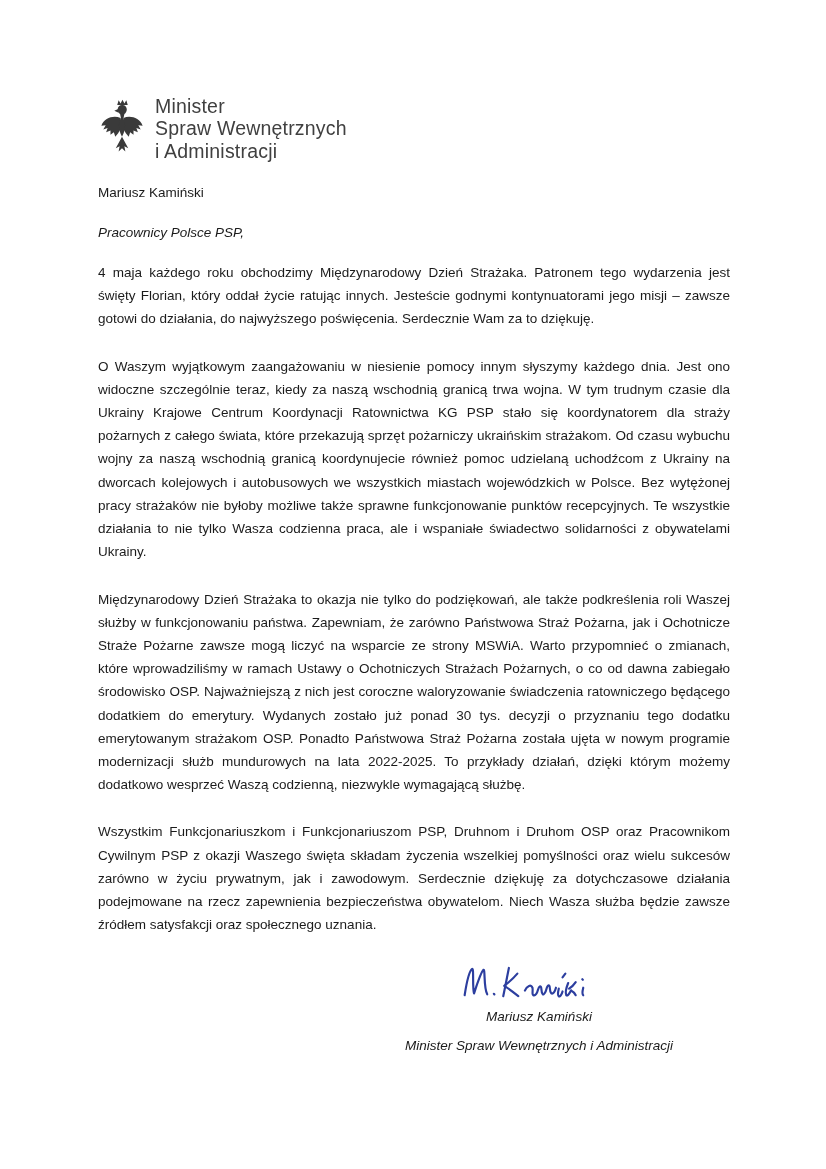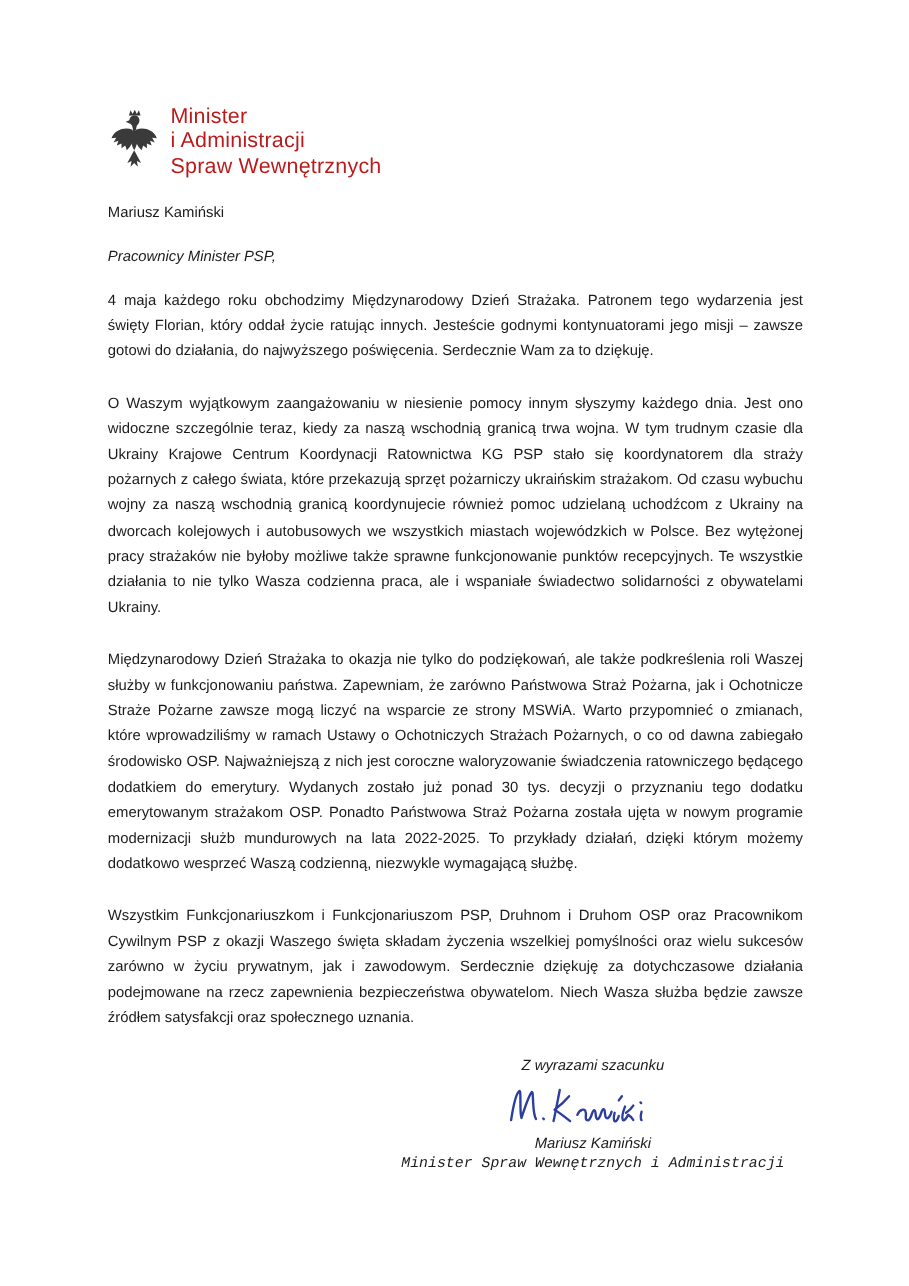--- a/index.html
+++ b/index.html
@@ -9,21 +9,21 @@
     background:#ffffff;
     box-sizing:border-box;
     padding:95px 96px 0 98px;
     font-family:"Liberation Sans", sans-serif;
     color:#1b1b1b;
     overflow:hidden;
   }
   .letterhead { display:flex; align-items:center; gap:9px; }
   .eagle { flex:0 0 auto; width:48px; height:60px; }
   .ministry {
-    font-size:19.5px; line-height:1.15; color:#b91c1c; letter-spacing:0.2px;
+    font-size:19.5px; line-height:1.15; color:#404040; letter-spacing:0.2px;
   }
   .sender { margin-top:23px; font-size:13.5px; color:#1b1b1b; }
   .salutation {
     margin-top:21px; font-style:italic; font-size:13.5px; line-height:1.75;
   }
   .body-text { margin-top:16px; }
   .para {
     margin:0 0 24px 0;
     font-size:13.5px; line-height:1.72;
     text-align:justify;
@@ -31,21 +31,21 @@
   }
   .closing {
     width:382px;
     margin-left:auto; margin-right:0;
     text-align:center;
     margin-top:2px;
   }
   .respect { font-style:italic; font-size:13.5px; }
   .signature { margin-top:8px; height:46px; }
   .sig-name { font-style:italic; font-size:13.5px; margin-top:2px; }
-  .sig-title { font-style:italic; font-size:13.5px; margin-top:4px;font-family:Liberation Mono, monospace; }
+  .sig-title { font-style:italic; font-size:13.5px; margin-top:14px; }
 </style>
 </head>
 <body>
 
 <div class="page">
 
   <header class="letterhead">
     <span class="eagle">
       <svg width="48" height="60" viewBox="0 0 100 124" xmlns="http://www.w3.org/2000/svg" aria-hidden="true">
         <g fill="#3a3a3a">
@@ -61,40 +61,39 @@
           <path d="M53 39 C68 33 87 39 93 55 L84 54 L89 63 L80 60 L83 69 L74 65 L74 74 L67 69 L64 78 L58 71 L53 62 Z"></path>
 
           <path d="M50 36 c8 9 9 26 0 42 c-9 -16 -8 -33 0 -42 z"></path>
 
           <path d="M50 78 L37 102 L45 98 L43 109 L50 102 L57 109 L55 98 L63 102 Z"></path>
         </g>
       </svg>
     </span>
     <div class="ministry">
       <div>Minister</div>
+      <div>Spraw Wewnętrznych</div>
       <div>i Administracji</div>
-      <div>Spraw Wewnętrznych</div>
     </div>
   </header>
 
   <div class="sender">Mariusz Kamiński</div>
 
   <div class="salutation">
-    <div>Pracownicy Minister PSP,</div>
+    <div>Pracownicy Polsce PSP,</div>
   </div>
 
   <div class="body-text">
     <p class="para">4 maja każdego roku obchodzimy Międzynarodowy Dzień Strażaka. Patronem tego wydarzenia jest święty Florian, który oddał życie ratując innych. Jesteście godnymi kontynuatorami jego misji – zawsze gotowi do działania, do najwyższego poświęcenia. Serdecznie Wam za to dziękuję.</p>
     <p class="para">O Waszym wyjątkowym zaangażowaniu w niesienie pomocy innym słyszymy każdego dnia. Jest ono widoczne szczególnie teraz, kiedy za naszą wschodnią granicą trwa wojna. W tym trudnym czasie dla Ukrainy Krajowe Centrum Koordynacji Ratownictwa KG PSP stało się koordynatorem dla straży pożarnych z całego świata, które przekazują sprzęt pożarniczy ukraińskim strażakom. Od czasu wybuchu wojny za naszą wschodnią granicą koordynujecie również pomoc udzielaną uchodźcom z Ukrainy na dworcach kolejowych i autobusowych we wszystkich miastach wojewódzkich w Polsce. Bez wytężonej pracy strażaków nie byłoby możliwe także sprawne funkcjonowanie punktów recepcyjnych. Te wszystkie działania to nie tylko Wasza codzienna praca, ale i wspaniałe świadectwo solidarności z obywatelami Ukrainy.</p>
     <p class="para">Międzynarodowy Dzień Strażaka to okazja nie tylko do podziękowań, ale także podkreślenia roli Waszej służby w funkcjonowaniu państwa. Zapewniam, że zarówno Państwowa Straż Pożarna, jak i Ochotnicze Straże Pożarne zawsze mogą liczyć na wsparcie ze strony MSWiA. Warto przypomnieć o zmianach, które wprowadziliśmy w ramach Ustawy o Ochotniczych Strażach Pożarnych, o co od dawna zabiegało środowisko OSP. Najważniejszą z nich jest coroczne waloryzowanie świadczenia ratowniczego będącego dodatkiem do emerytury. Wydanych zostało już ponad 30 tys. decyzji o przyznaniu tego dodatku emerytowanym strażakom OSP. Ponadto Państwowa Straż Pożarna została ujęta w nowym programie modernizacji służb mundurowych na lata 2022-2025. To przykłady działań, dzięki którym możemy dodatkowo wesprzeć Waszą codzienną, niezwykle wymagającą służbę.</p>
     <p class="para">Wszystkim Funkcjonariuszkom i Funkcjonariuszom PSP, Druhnom i Druhom OSP oraz Pracownikom Cywilnym PSP z okazji Waszego święta składam życzenia wszelkiej pomyślności oraz wielu sukcesów zarówno w życiu prywatnym, jak i zawodowym. Serdecznie dziękuję za dotychczasowe działania podejmowane na rzecz zapewnienia bezpieczeństwa obywatelom. Niech Wasza służba będzie zawsze źródłem satysfakcji oraz społecznego uznania.</p>
   </div>
 
   <div class="closing">
-    <div class="respect">Z wyrazami szacunku</div>
     <div class="signature">
       <svg width="160" height="44" viewBox="0 0 170 44" xmlns="http://www.w3.org/2000/svg" aria-hidden="true">
         <g fill="none" stroke="#2c3e9f" stroke-width="2.3" stroke-linecap="round" stroke-linejoin="round">
 
           <path d="M6 35 C8 22 11 9 14 7 C16 6 14 27 16 33 C19 24 23 11 26 8 C28 7 26 27 30 34"></path>
 
           <path d="M37 33.5 l0.6 0.6"></path>
 
           <path d="M53 6 C51 16 49 27 47 36"></path>
           <path d="M62 12 C57 18 52 22 48 25 C53 28 58 32 63 36"></path>

